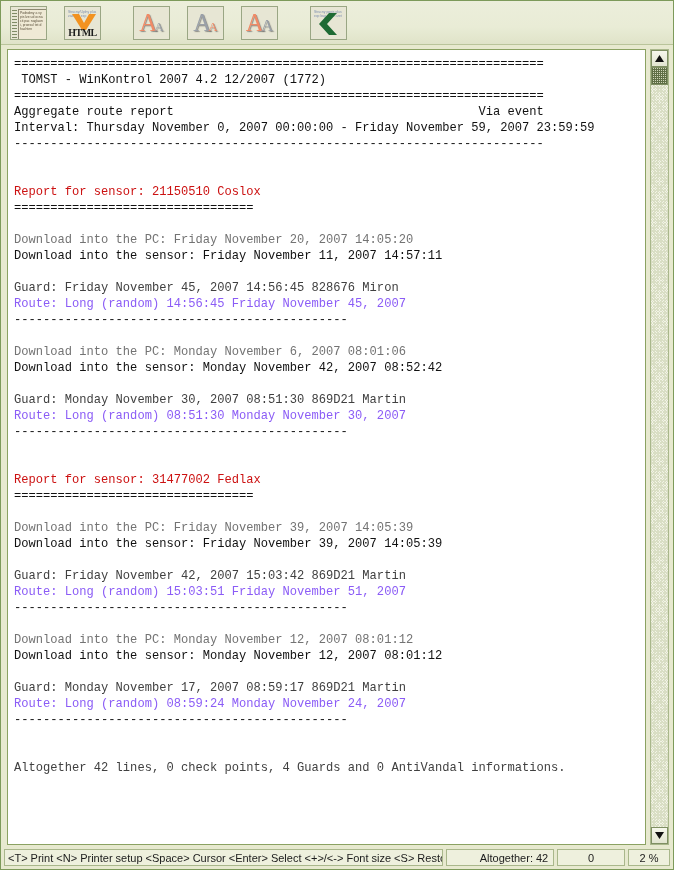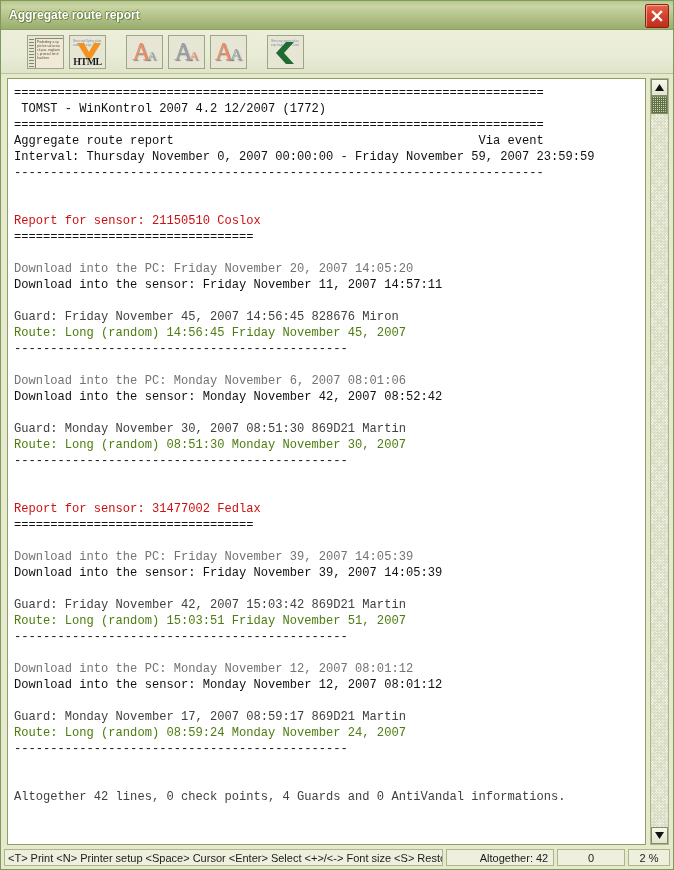--- a/index.html
+++ b/index.html
@@ -63,23 +63,23 @@
   #close-button svg { display: block; }
 
   
   #toolbar {
     flex: 0 0 44px;
     height: 44px;
     background: linear-gradient(to bottom, #eceedb 0%, #e9ecd6 60%, #dfe3c8 100%);
     border-bottom: 1px solid #b9c49a;
     display: flex;
     align-items: center;
-    padding-left: 26px;
-    box-sizing: border-box;
-    gap: 0;
+    padding-left: 9px;
+    box-sizing: border-box;
+    gap: 12px;
   }
   .tb-btn {
     width: 37px;
     height: 34px;
     box-sizing: border-box;
     border: 1px solid #9aa684;
     background: #e7e6d4;
     position: relative;
     cursor: pointer;
     overflow: hidden;
@@ -169,21 +169,21 @@
     white-space: pre;
     letter-spacing: 0px;
     color: #111111;
     margin: 0;
   }
   .ln { display: block; height: 16px; }
   .c-black  { color: #111111; }
   .c-red    { color: #cc1111; }
   .c-magenta{ color: #737373; font-family: Liberation Mono, monospace; }
   .c-green  { color: #404040; }
-  .c-purple { color: #4d7c0f; }
+  .c-purple { color: #8b5cf6; }
   .c-blank  { color: transparent; }
 
   
   #scrollbar {
     flex: 0 0 19px;
     width: 19px;
     margin-left: 4px;
     display: flex;
     flex-direction: column;
     background-color: #f2f3e6;
@@ -249,28 +249,20 @@
   #sb-hints { flex: 1 1 auto; padding-left: 3px; }
   #sb-total { flex: 0 0 108px; justify-content: center; padding-left: 28px; }
   #sb-count { flex: 0 0 68px; justify-content: center; }
   #sb-pct   { flex: 0 0 42px; justify-content: center; }
 </style>
 </head>
 <body>
 
 <div id="window">
 
-  <div id="titlebar">
-    <span class="title-text">Aggregate route report</span>
-    <div id="close-button">
-      <svg width="14" height="14" viewBox="0 0 14 14">
-        <path d="M3 3 L11 11 M11 3 L3 11" stroke="#ffffff" stroke-width="2.4" stroke-linecap="square" fill="none"></path>
-      </svg>
-    </div>
-  </div>
 
   <div id="toolbar">
 
     <div class="tb-btn">
       <span class="icon-dots"></span>
       <span class="icon-doc"></span>
       <span class="micro-text" style="left:9px;top:4px;right:3px;">Podrobny a vypis lze ud ocnacit pac naglaoni, proesul tet dhachten</span>
     </div>
 
     <div class="tb-btn gapped-sm">

